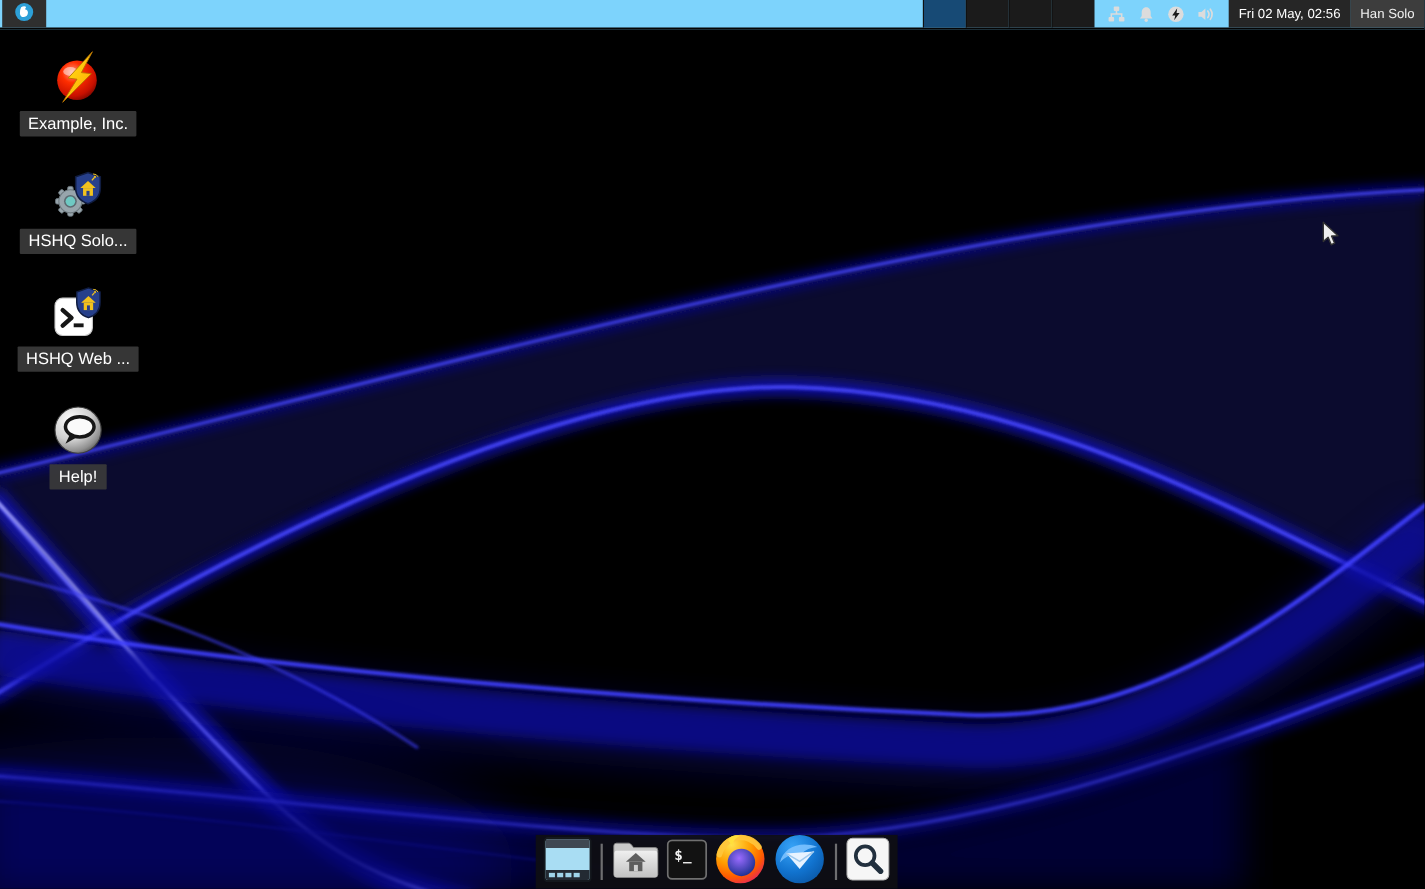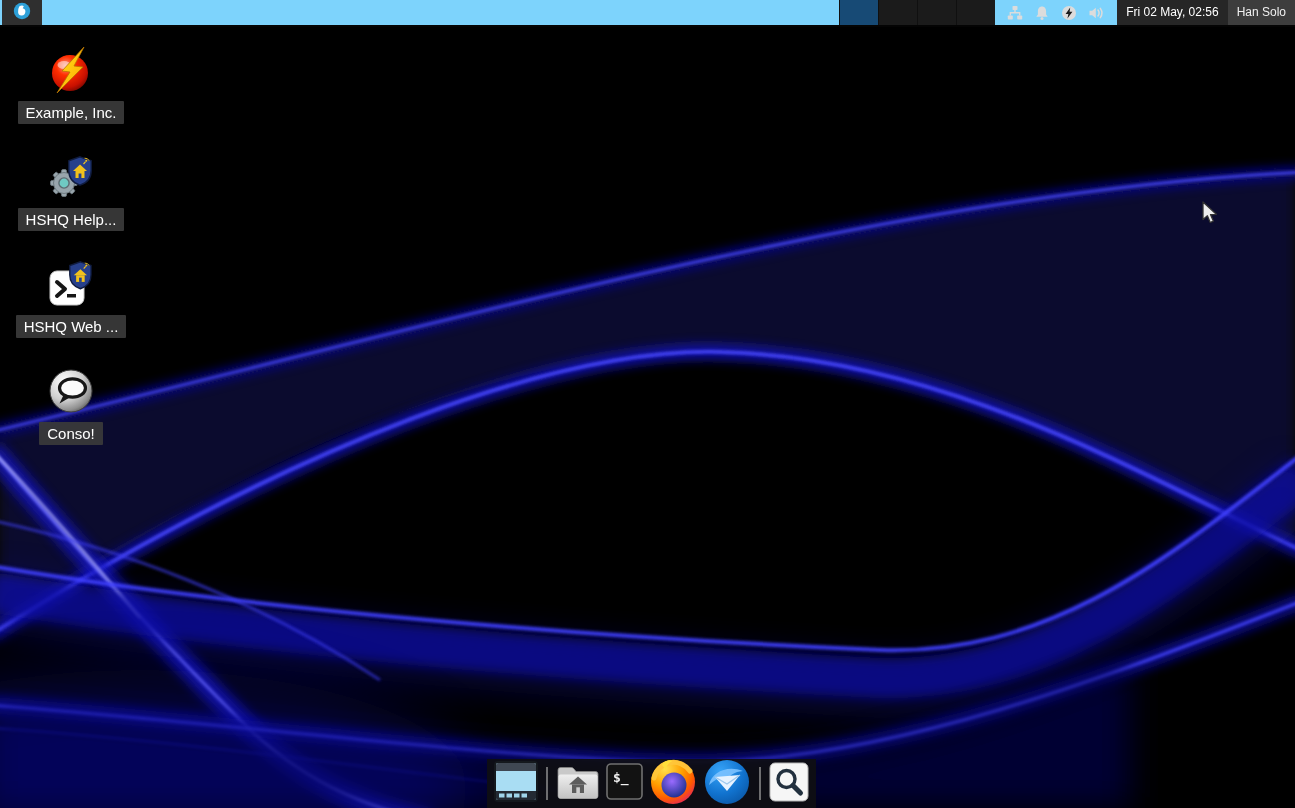--- a/index.html
+++ b/index.html
@@ -178,21 +178,21 @@
         <path d="M12,0.8 L23.2,4.8 L23.2,14.5 C23.2,22.8 18.2,27.3 12,29.2 C5.8,27.3 0.8,22.8 0.8,14.5 L0.8,4.8 Z" fill="#27408b" stroke="#101c3f" stroke-width="1.4"></path>
         <path d="M5,15 L12,8.6 L19,15 Z" fill="#f2c21d"></path>
         <rect x="7.5" y="15" width="9" height="7" fill="#f2c21d"></rect>
         <rect x="10.6" y="17.5" width="2.8" height="4.5" fill="#27408b"></rect>
         <path d="M15.5,8 L17.6,5.6" stroke="#f2c21d" stroke-width="1.2"></path>
         <circle cx="18.3" cy="4.8" r="1" fill="#f2c21d"></circle>
         <path d="M16.6,2.2 Q19.8,1.9 21.2,4.8" stroke="#f2c21d" stroke-width="0.9" fill="none"></path>
       </g>
     </svg>
   </div>
-  <div class="lbl">HSHQ Help...</div>
+  <div class="lbl">HSHQ Solo...</div>
 </div>
 
 <div class="desk-icon" id="di-2">
   <div class="art">
     <svg width="48" height="48" viewBox="0 0 48 48">
       <rect x="3" y="11" width="34" height="34" rx="7" fill="#ffffff" stroke="#c9c9c9"></rect>
       <path d="M10,22 L18,29 L10,36" stroke="#161616" stroke-width="4" fill="none" stroke-linecap="round" stroke-linejoin="round"></path>
       <rect x="20" y="34" width="9" height="3.5" fill="#161616"></rect>
       <g transform="translate(22,1) scale(0.95)">
         <path d="M12,0.8 L23.2,4.8 L23.2,14.5 C23.2,22.8 18.2,27.3 12,29.2 C5.8,27.3 0.8,22.8 0.8,14.5 L0.8,4.8 Z" fill="#27408b" stroke="#101c3f" stroke-width="1.4"></path>
@@ -217,21 +217,21 @@
             <stop offset="0.55" stop-color="#cfcfcf"></stop>
           <stop offset="0.85" stop-color="#8f8f8f"></stop>
             <stop offset="1" stop-color="#555555"></stop>
         </radialGradient>
       </defs>
       <circle cx="24" cy="24" r="21" fill="url(#rgHelp)" stroke="#3f3f3f"></circle>
       <ellipse cx="25.5" cy="21" rx="13" ry="9.2" fill="#fafafa" stroke="#161616" stroke-width="3.2"></ellipse>
       <path d="M17,27 L12.5,36.5 L24,29.8 Z" fill="#161616"></path>
     </svg>
   </div>
-  <div class="lbl">Conso!</div>
+  <div class="lbl">Help!</div>
 </div>
 
 <div class="dock">
   <div class="dock-item">
     <span>
       <svg width="44" height="41" viewBox="0 0 44 41">
         <rect x="1" y="1" width="42" height="39" rx="3" fill="#a9ddf3" stroke="#14181d" stroke-width="2"></rect>
         <path d="M2,4 Q2,2 4,2 L40,2 Q42,2 42,4 L42,10 L2,10 Z" fill="#3f4752"></path>
         <path d="M2,30 L42,30 L42,37 Q42,39 40,39 L4,39 Q2,39 2,37 Z" fill="#232a33"></path>
         <g fill="#9fd4ea">

